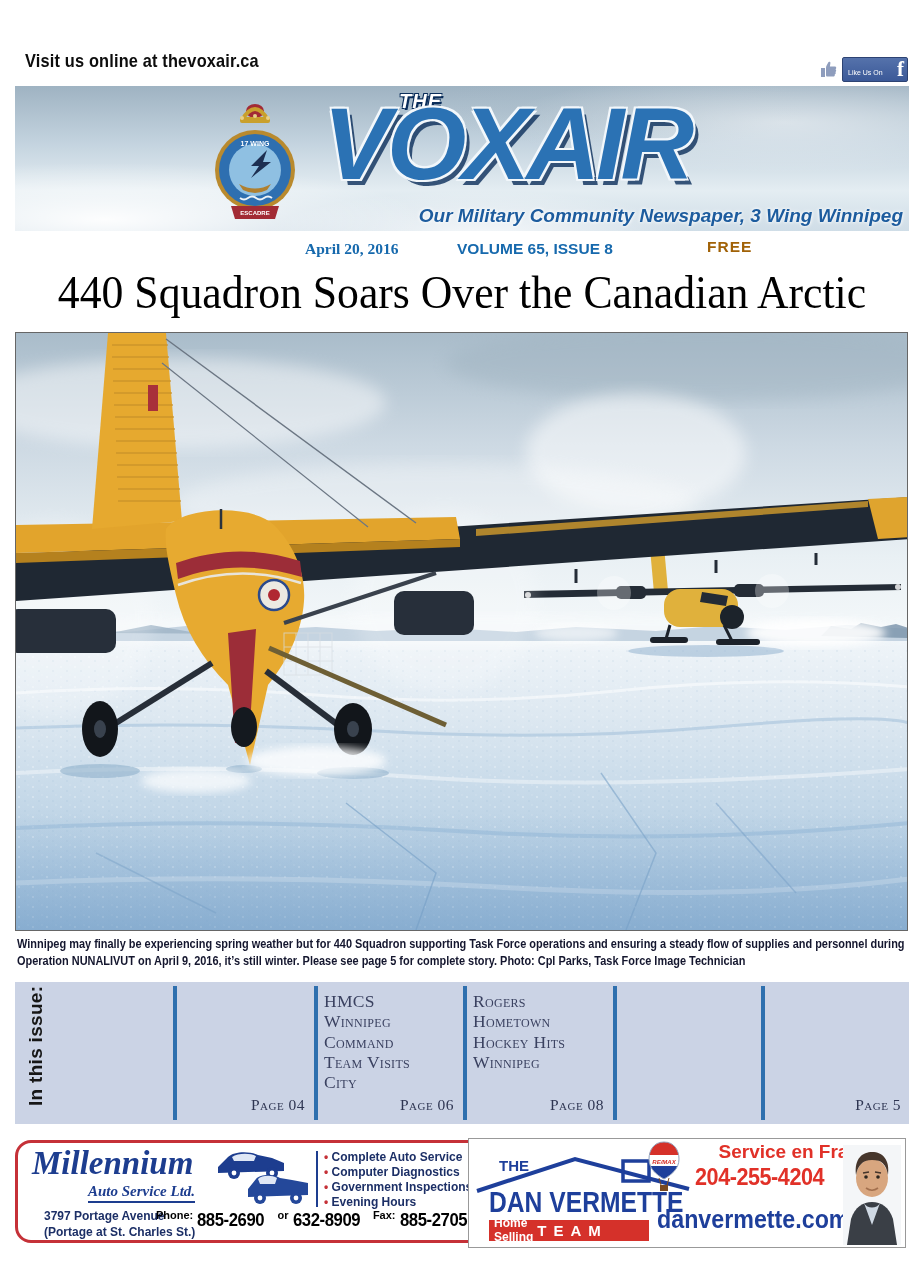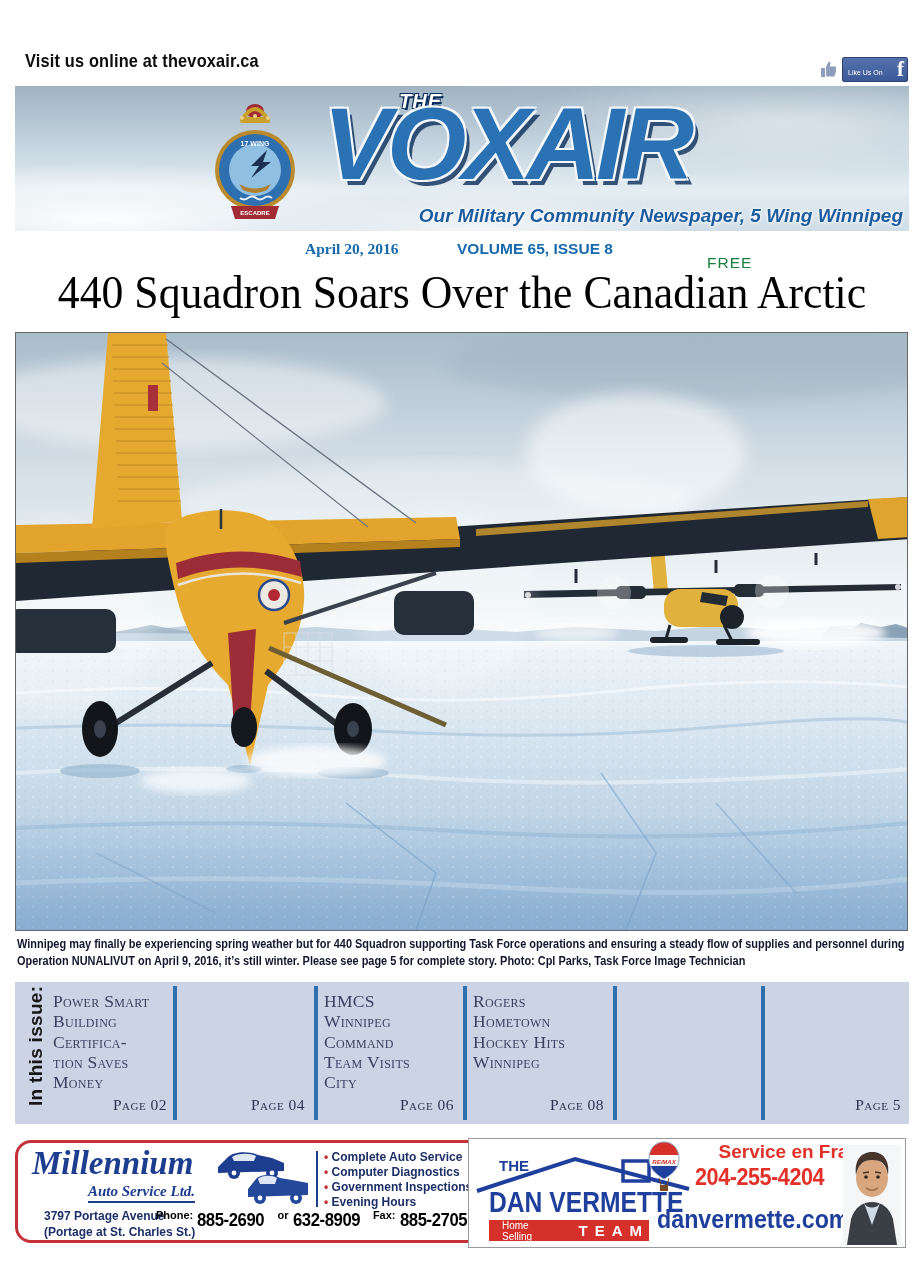--- a/index.html
+++ b/index.html
@@ -35,21 +35,21 @@
                font-style:italic; letter-spacing:-4px; color:#2b72b4;
                text-shadow:-2px -2px 0 #f2f7fb,2px -2px 0 #f2f7fb,-2px 2px 0 #f2f7fb,2px 2px 0 #f2f7fb,
                            5px 6px 0 rgba(10,45,90,.8); }
   .tagline { position:absolute; right:6px; bottom:4px; font-style:italic; font-weight:bold; font-size:19px;
              color:#1d5c9e; text-shadow:0 0 3px rgba(255,255,255,.9),0 0 4px rgba(255,255,255,.9); }
 
   
   .date, .volume { position:absolute; font-weight:bold; font-size:15.5px; color:#1669ad; }
   .date { left:305px; top:240px;font-family:Liberation Serif, serif; }
   .volume { left:457px; top:240px; }
-  .free { position:absolute; left:707px; top:254px; font-weight:normal; font-size:15.5px; color:#15803d; letter-spacing:1px; }
+  .free { position:absolute; left:707px; top:238px; font-weight:bold; font-size:15.5px; color:#a16207; letter-spacing:1px; }
 
   
   .headline { position:absolute; left:0; top:266px; width:924px; text-align:center;
               font-family:"Liberation Serif", serif; font-size:46px; color:#000;
               transform:scaleX(.95); white-space:nowrap; }
 
   
   .photo { position:absolute; left:15px; top:332px; width:893px; height:599px; border:1px solid #666;
            box-sizing:border-box; overflow:hidden; background:#dde7ee; }
   .photo svg { display:block; }
@@ -91,22 +91,22 @@
   
   .ad-dan { position:absolute; left:468px; top:1138px; width:438px; height:110px; border:1px solid #999;
             background:#fff; box-sizing:border-box; overflow:hidden; }
   .dan-service { position:absolute; right:8px; top:2px; color:#e13128; font-weight:bold; font-size:19px; }
   .dan-roof { position:absolute; left:6px; top:12px; width:218px; height:46px; }
   .dan-the { position:absolute; left:30px; top:18px; color:#1e3f9b; font-weight:bold; font-size:15px; }
   .dan-name { position:absolute; left:20px; top:47px; font-size:29px; font-weight:bold; color:#1e3f9b;
               transform:scaleX(.85); transform-origin:left; white-space:nowrap; }
   .dan-band { position:absolute; left:20px; top:81px; width:160px; height:21px; background:#d5312a;
               display:flex; align-items:center; }
-  .dan-home { font-size:10px; font-weight:normal; color:#fff; line-height:1.1; margin-left:13px; white-space:pre-line; }
-  .dan-team { flex:1; text-align:right; color:#fff; font-weight:bold; font-size:15px; letter-spacing:7px;
+  .dan-home { font-size:12px; font-weight:bold; color:#fff; line-height:1.1; margin-left:5px; white-space:pre-line; }
+  .dan-team { flex:1; text-align:left; color:#fff; font-weight:bold; font-size:15px; letter-spacing:7px;
               padding-left:4px; }
   .dan-balloon { position:absolute; left:178px; top:2px; width:34px; height:52px; }
   .dan-phone { position:absolute; left:226px; top:24px; color:#e13128; font-weight:bold; font-size:24px;
                letter-spacing:-.5px; transform:scaleX(.9); transform-origin:left; white-space:nowrap; }
   .dan-site { position:absolute; left:188px; top:66px; color:#1e3f9b; font-weight:bold; font-size:25px;
               transform:scaleX(.93); transform-origin:left; white-space:nowrap; }
   .dan-photo { position:absolute; right:4px; top:6px; width:58px; height:100px; }
 </style>
 </head>
 <body>
@@ -144,21 +144,21 @@
         <path d="M26,90 Q42,99 58,90 L54,96 Q42,102 30,96 Z" fill="#b08030"></path>
         <path d="M27,104 q4,3 8,0 q4,-3 8,0 q4,3 8,0 q4,-3 8,0" fill="none" stroke="#eef4f8" stroke-width="2"></path>
         <path d="M18,112 L66,112 L62,125 L22,125 Z" fill="#a22b35"></path>
         <text x="42" y="121" text-anchor="middle" font-size="6" font-weight="bold" fill="#ffffff" font-family="Liberation Sans, sans-serif">ESCADRE</text>
       </svg>
     </div>
     <div class="logo">
       <div class="logo-the">THE</div>
       <div class="logo-text">VOXAIR</div>
     </div>
-    <div class="tagline">Our Military Community Newspaper, 5 Wing Winnipeg</div>
+    <div class="tagline">Our Military Community Newspaper, 3 Wing Winnipeg</div>
   </div>
 
   <div class="date">April 20, 2016</div>
   <div class="volume">VOLUME 65, ISSUE 8</div>
   <div class="free">FREE</div>
 
   <div class="headline">440 Squadron Soars Over the Canadian Arctic</div>
 
   <div class="photo">
     <svg width="893" height="597" viewBox="0 0 893 597">
@@ -306,28 +306,20 @@
         <ellipse cx="180" cy="448" rx="55" ry="12" fill="#ffffff" opacity=".7" filter="url(#b4)"></ellipse>
       </g>
     </svg>
   </div>
 
   <div class="caption">Winnipeg may finally be experiencing spring weather but for 440 Squadron supporting Task Force operations and  ensuring a steady flow of supplies and personnel during Operation NUNALIVUT on April 9, 2016, it’s still winter.  Please see page 5 for complete story.  Photo: Cpl Parks, Task Force Image Technician</div>
 
   <div class="issue">
     <div class="issue-label">In this issue:</div>
 
-    <div class="col" style="left:38px;width:118px;">
-      <div class="col-title">Power Smart
-Building
-Certifica-
-tion Saves
-Money</div>
-      <div class="col-page">Page 02</div>
-    </div>
     <div class="divider" style="left:158px;"></div>
 
     <div class="col" style="left:168px;width:126px;">
       <div class="col-page">Page 04</div>
     </div>
     <div class="divider" style="left:299px;"></div>
 
     <div class="col" style="left:309px;width:134px;">
       <div class="col-title">HMCS
 Winnipeg

